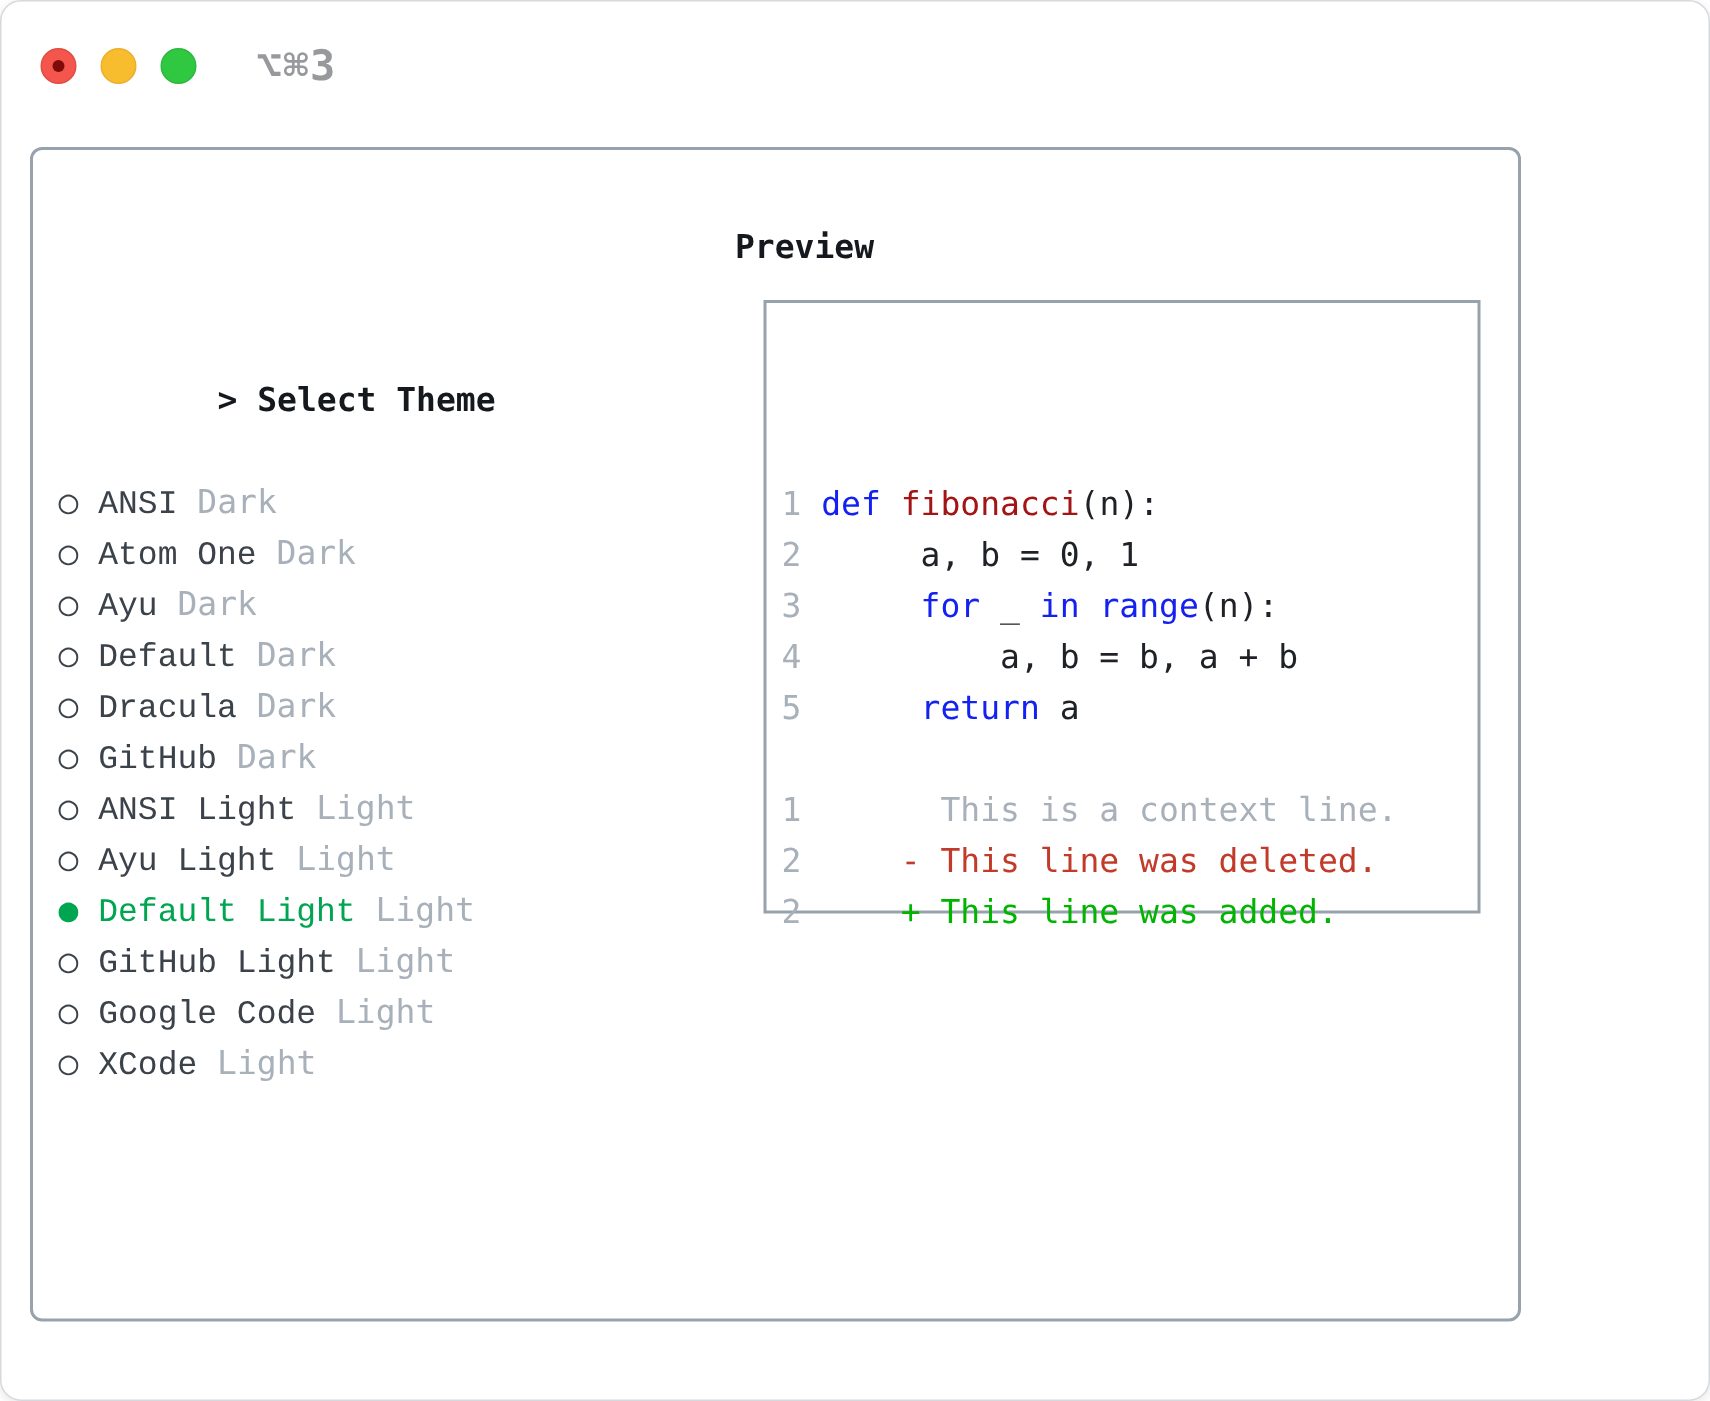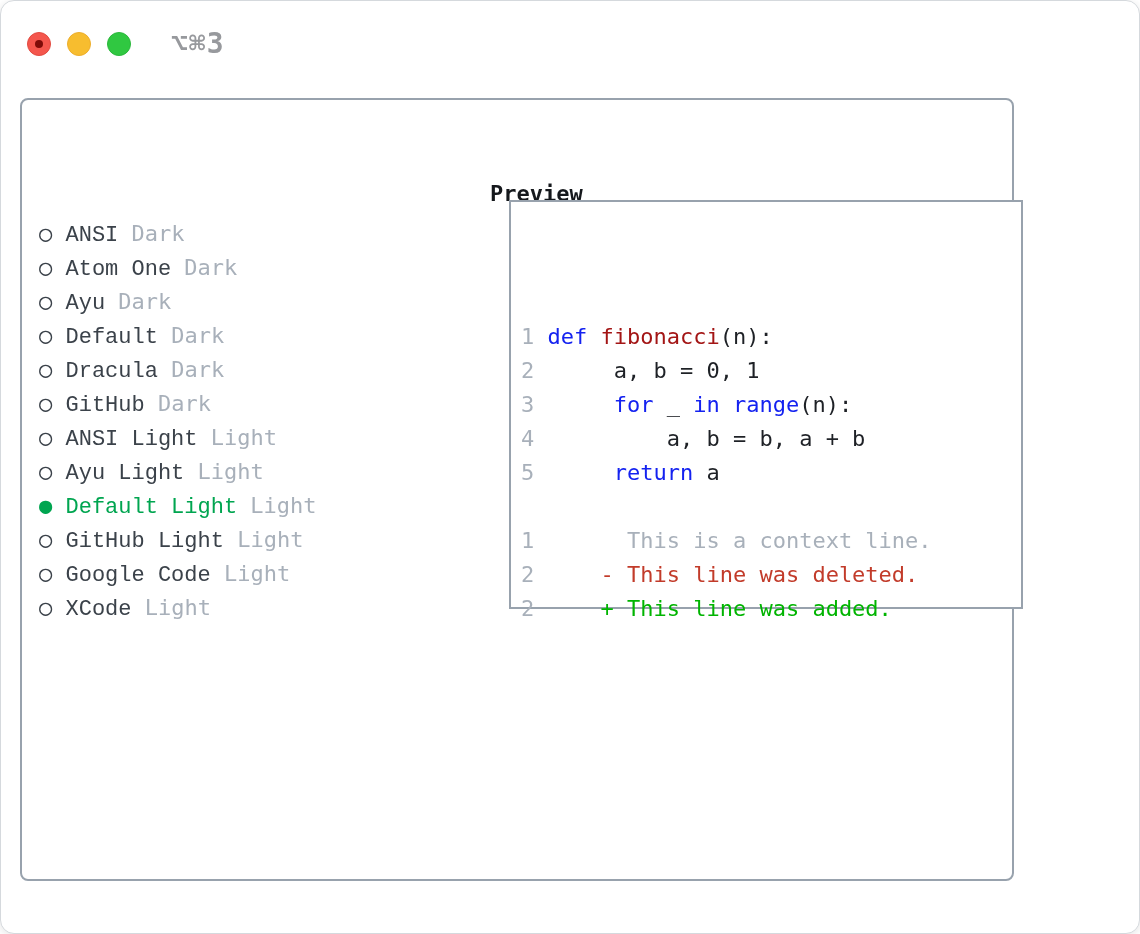--- a/index.html
+++ b/index.html
@@ -36,23 +36,23 @@
   .left-col{position:absolute;left:17px;top:49px;}
   .heading{font-weight:bold;color:var(--heading-black);}
   .prompt{display:inline-block;width:2ch;font-weight:bold;color:var(--heading-black);}
   .radio{display:inline-block;width:2ch;color:var(--text-dark);}
   .radio.sel{color:var(--accent-green);}
   .name{color:var(--text-dark);font-family:Liberation Mono, monospace;}
   .name.sel{color:var(--accent-green);}
   .tag{color:var(--muted-gray);margin-left:1ch;}
   .indent2{padding-left:2ch;}
   
-  .preview-title{position:absolute;left:468px;top:49px;font-weight:bold;color:var(--heading-black);margin-top:28px;}
+  .preview-title{position:absolute;left:468px;top:49px;font-weight:bold;color:var(--heading-black);}
   .preview-box{
-    position:absolute;left:487px;top:100px;width:514px;height:409px;box-sizing:border-box;
+    position:absolute;left:487px;top:100px;width:478px;height:409px;box-sizing:border-box;
     border:2px solid var(--border-gray);background:#fff;padding:50px 0 0 10px;
   }
   .lineno{display:inline-block;width:2ch;color:var(--muted-gray);}
   .tok.plain{color:var(--code-plain);}
   .tok.kw{color:var(--keyword-blue);}
   .tok.fn{color:var(--function-red);}
   .tok.muted{color:var(--muted-gray);}
   .tok.del{color:var(--diff-red);text-align:right;}
   .tok.add{color:var(--diff-green);text-align:right;}
 </style>
@@ -66,20 +66,23 @@
         <span class="dot"></span>
       </span>
     <span class="light yellow"></span>
     <span class="light green"></span>
     <span class="shortcut">⌥⌘3</span>
   </div>
 
   <div class="panel">
 
     <div class="left-col">
+      <div class="row">
+        <span class="prompt">&gt;</span><span class="heading">Select Theme</span>
+      </div>
       <div id="theme-items"><div class="row"><span class="radio">○</span><span class="name">ANSI</span><span class="tag">Dark</span></div><div class="row"><span class="radio">○</span><span class="name">Atom One</span><span class="tag">Dark</span></div><div class="row"><span class="radio">○</span><span class="name">Ayu</span><span class="tag">Dark</span></div><div class="row"><span class="radio">○</span><span class="name">Default</span><span class="tag">Dark</span></div><div class="row"><span class="radio">○</span><span class="name">Dracula</span><span class="tag">Dark</span></div><div class="row"><span class="radio">○</span><span class="name">GitHub</span><span class="tag">Dark</span></div><div class="row"><span class="radio">○</span><span class="name">ANSI Light</span><span class="tag">Light</span></div><div class="row"><span class="radio">○</span><span class="name">Ayu Light</span><span class="tag">Light</span></div><div class="row"><span class="radio sel">●</span><span class="name sel">Default Light</span><span class="tag">Light</span></div><div class="row"><span class="radio">○</span><span class="name">GitHub Light</span><span class="tag">Light</span></div><div class="row"><span class="radio">○</span><span class="name">Google Code</span><span class="tag">Light</span></div><div class="row"><span class="radio">○</span><span class="name">XCode</span><span class="tag">Light</span></div></div>
       <div class="row"></div>
       
       
       
     </div>
 
     <div class="preview-title">Preview</div>
     <div class="preview-box">
       <div id="preview-lines"><div class="row"><span class="lineno">1</span><span class="tok kw">def</span><span class="tok plain"> </span><span class="tok fn">fibonacci</span><span class="tok plain">(n):</span></div><div class="row"><span class="lineno">2</span><span class="tok plain">     a, b = 0, 1</span></div><div class="row"><span class="lineno">3</span><span class="tok plain">     </span><span class="tok kw">for</span><span class="tok plain"> _ </span><span class="tok kw">in</span><span class="tok plain"> </span><span class="tok kw">range</span><span class="tok plain">(n):</span></div><div class="row"><span class="lineno">4</span><span class="tok plain">         a, b = b, a + b</span></div><div class="row"><span class="lineno">5</span><span class="tok plain">     </span><span class="tok kw">return</span><span class="tok plain"> a</span></div><div class="row"><span class="lineno"></span></div><div class="row"><span class="lineno">1</span><span class="tok muted">      This is a context line.</span></div><div class="row"><span class="lineno">2</span><span class="tok del">    - This line was deleted.</span></div><div class="row"><span class="lineno">2</span><span class="tok add">    + This line was added.</span></div></div>

